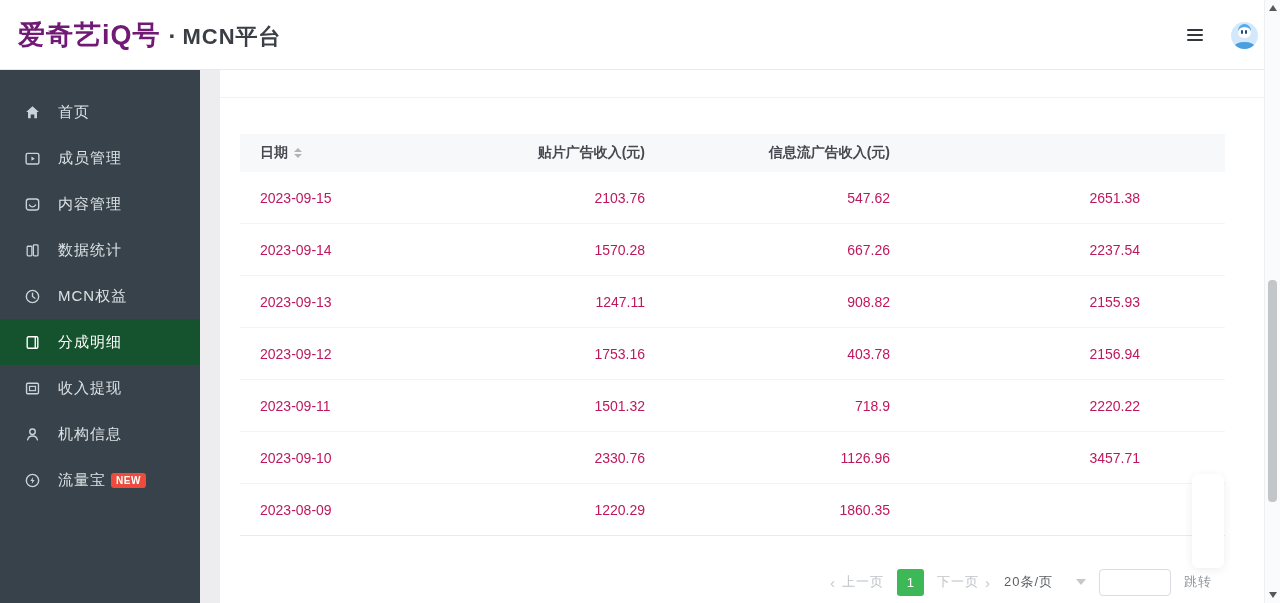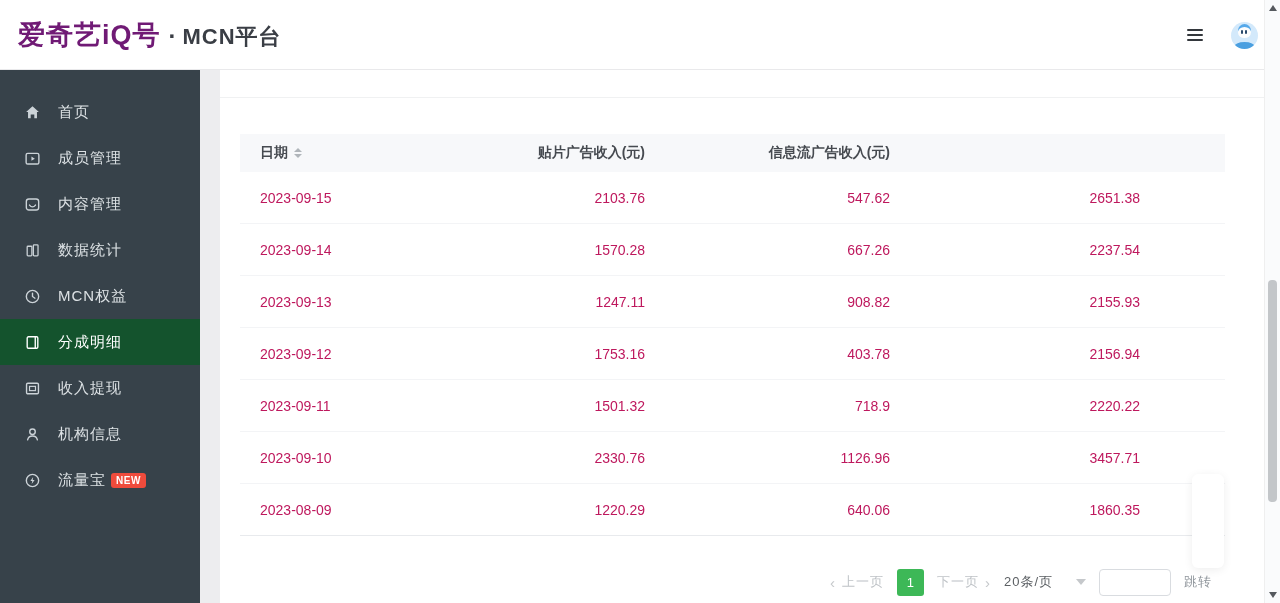--- a/index.html
+++ b/index.html
@@ -278,21 +278,20 @@
   <div class="t-row">
     <div class="t-cell c-date">2023-09-10</div>
     <div class="t-cell c-num">2330.76</div>
     <div class="t-cell c-num">1126.96</div>
     <div class="t-cell c-num">3457.71</div>
   </div>
 
   <div class="t-row">
     <div class="t-cell c-date">2023-08-09</div>
     <div class="t-cell c-num">1220.29</div>
-    <div class="t-cell c-num">640.06</div>
     <div class="t-cell c-num">1860.35</div>
   </div>
 </div>
     </div>
 
     <div class="pagination">
       <div class="pg-prev">
         <span class="pg-chevron">‹</span>
         <span>上一页</span>
       </div>

